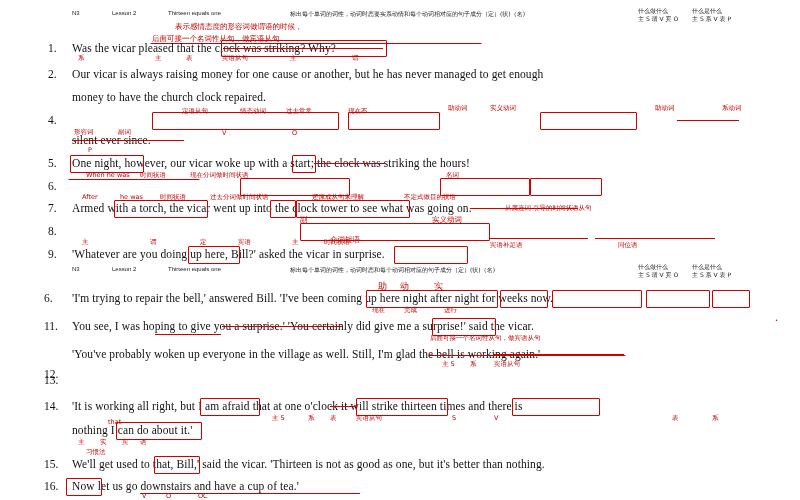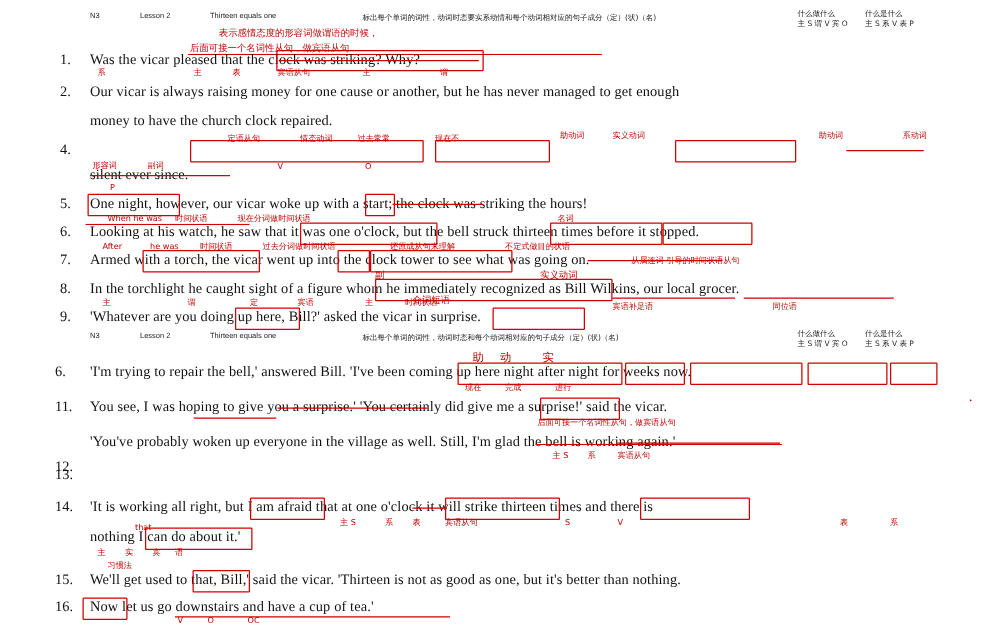--- a/index.html
+++ b/index.html
@@ -87,21 +87,20 @@
   <div class="box" style="left:70px;top:155px;width:72px;height:16px;"></div>
   <div class="box" style="left:292px;top:155px;width:22px;height:16px;"></div>
   <div class="strike" style="left:314px;top:163px;width:72px;"></div>
   <div class="abs ann-sm" style="left:86px;top:171px;">When he was</div>
   <div class="abs ann-sm" style="left:140px;top:171px;">时间状语</div>
   <div class="abs ann-sm" style="left:190px;top:171px;">现在分词做时间状语</div>
   <div class="abs ann-sm" style="left:446px;top:171px;">名词</div>
   <div class="arc" style="left:68px;top:164px;width:130px;height:14px;"></div>
 
   <div class="abs num" style="left:48px;top:180px;">6.</div>
-  <div class="abs line" style="left:72px;top:180px;">Looking at his watch, he saw that it was one o'clock, but the bell struck thirteen times before it stopped.</div>
   <div class="box" style="left:240px;top:178px;width:108px;height:16px;"></div>
   <div class="box" style="left:440px;top:178px;width:88px;height:16px;"></div>
   <div class="box" style="left:530px;top:178px;width:70px;height:16px;"></div>
   <div class="abs ann-sm" style="left:82px;top:193px;">After</div>
   <div class="abs ann-sm" style="left:120px;top:193px;">he was</div>
   <div class="abs ann-sm" style="left:160px;top:193px;">时间状语</div>
   <div class="abs ann-sm" style="left:210px;top:193px;">过去分词做时间状语</div>
   <div class="abs ann-sm" style="left:312px;top:193px;">还原成从句来理解</div>
   <div class="abs ann-sm" style="left:404px;top:193px;">不定式做目的状语</div>
   <div class="abs ann-sm" style="left:505px;top:204px;">从属连词 引导的时间状语从句</div>
@@ -111,21 +110,20 @@
   <div class="box" style="left:114px;top:200px;width:92px;height:16px;"></div>
   <div class="box" style="left:270px;top:200px;width:24px;height:16px;"></div>
   <div class="box" style="left:296px;top:200px;width:112px;height:16px;"></div>
   <div class="strike" style="left:470px;top:208px;width:108px;"></div>
   <div class="abs ann" style="left:300px;top:215px;">副</div>
   <div class="abs ann" style="left:330px;top:215px;margin-top:20px;">介词短语</div>
   <div class="abs ann" style="left:432px;top:215px;">实义动词</div>
 
   <div class="abs num" style="left:48px;top:225px;" style2=""></div>
   <div class="abs num" style="left:48px;top:225px;">8.</div>
-  <div class="abs line" style="left:72px;top:225px;">In the torchlight he caught sight of a figure whom he immediately recognized as Bill Wilkins, our local grocer.</div>
   <div class="box" style="left:300px;top:223px;width:188px;height:16px;"></div>
   <div class="uline" style="left:490px;top:238px;width:98px;"></div>
   <div class="uline" style="left:595px;top:238px;width:120px;"></div>
   <div class="abs ann-sm red" style="left:82px;top:238px;">主</div>
   <div class="abs ann-sm red" style="left:150px;top:238px;">谓</div>
   <div class="abs ann-sm red" style="left:200px;top:238px;">定</div>
   <div class="abs ann-sm red" style="left:238px;top:238px;">宾语</div>
   <div class="abs ann-sm red" style="left:292px;top:238px;">主</div>
   <div class="abs ann-sm red" style="left:324px;top:238px;">时间状语</div>
   <div class="abs ann-sm red" style="left:490px;top:241px;">宾语补足语</div>

